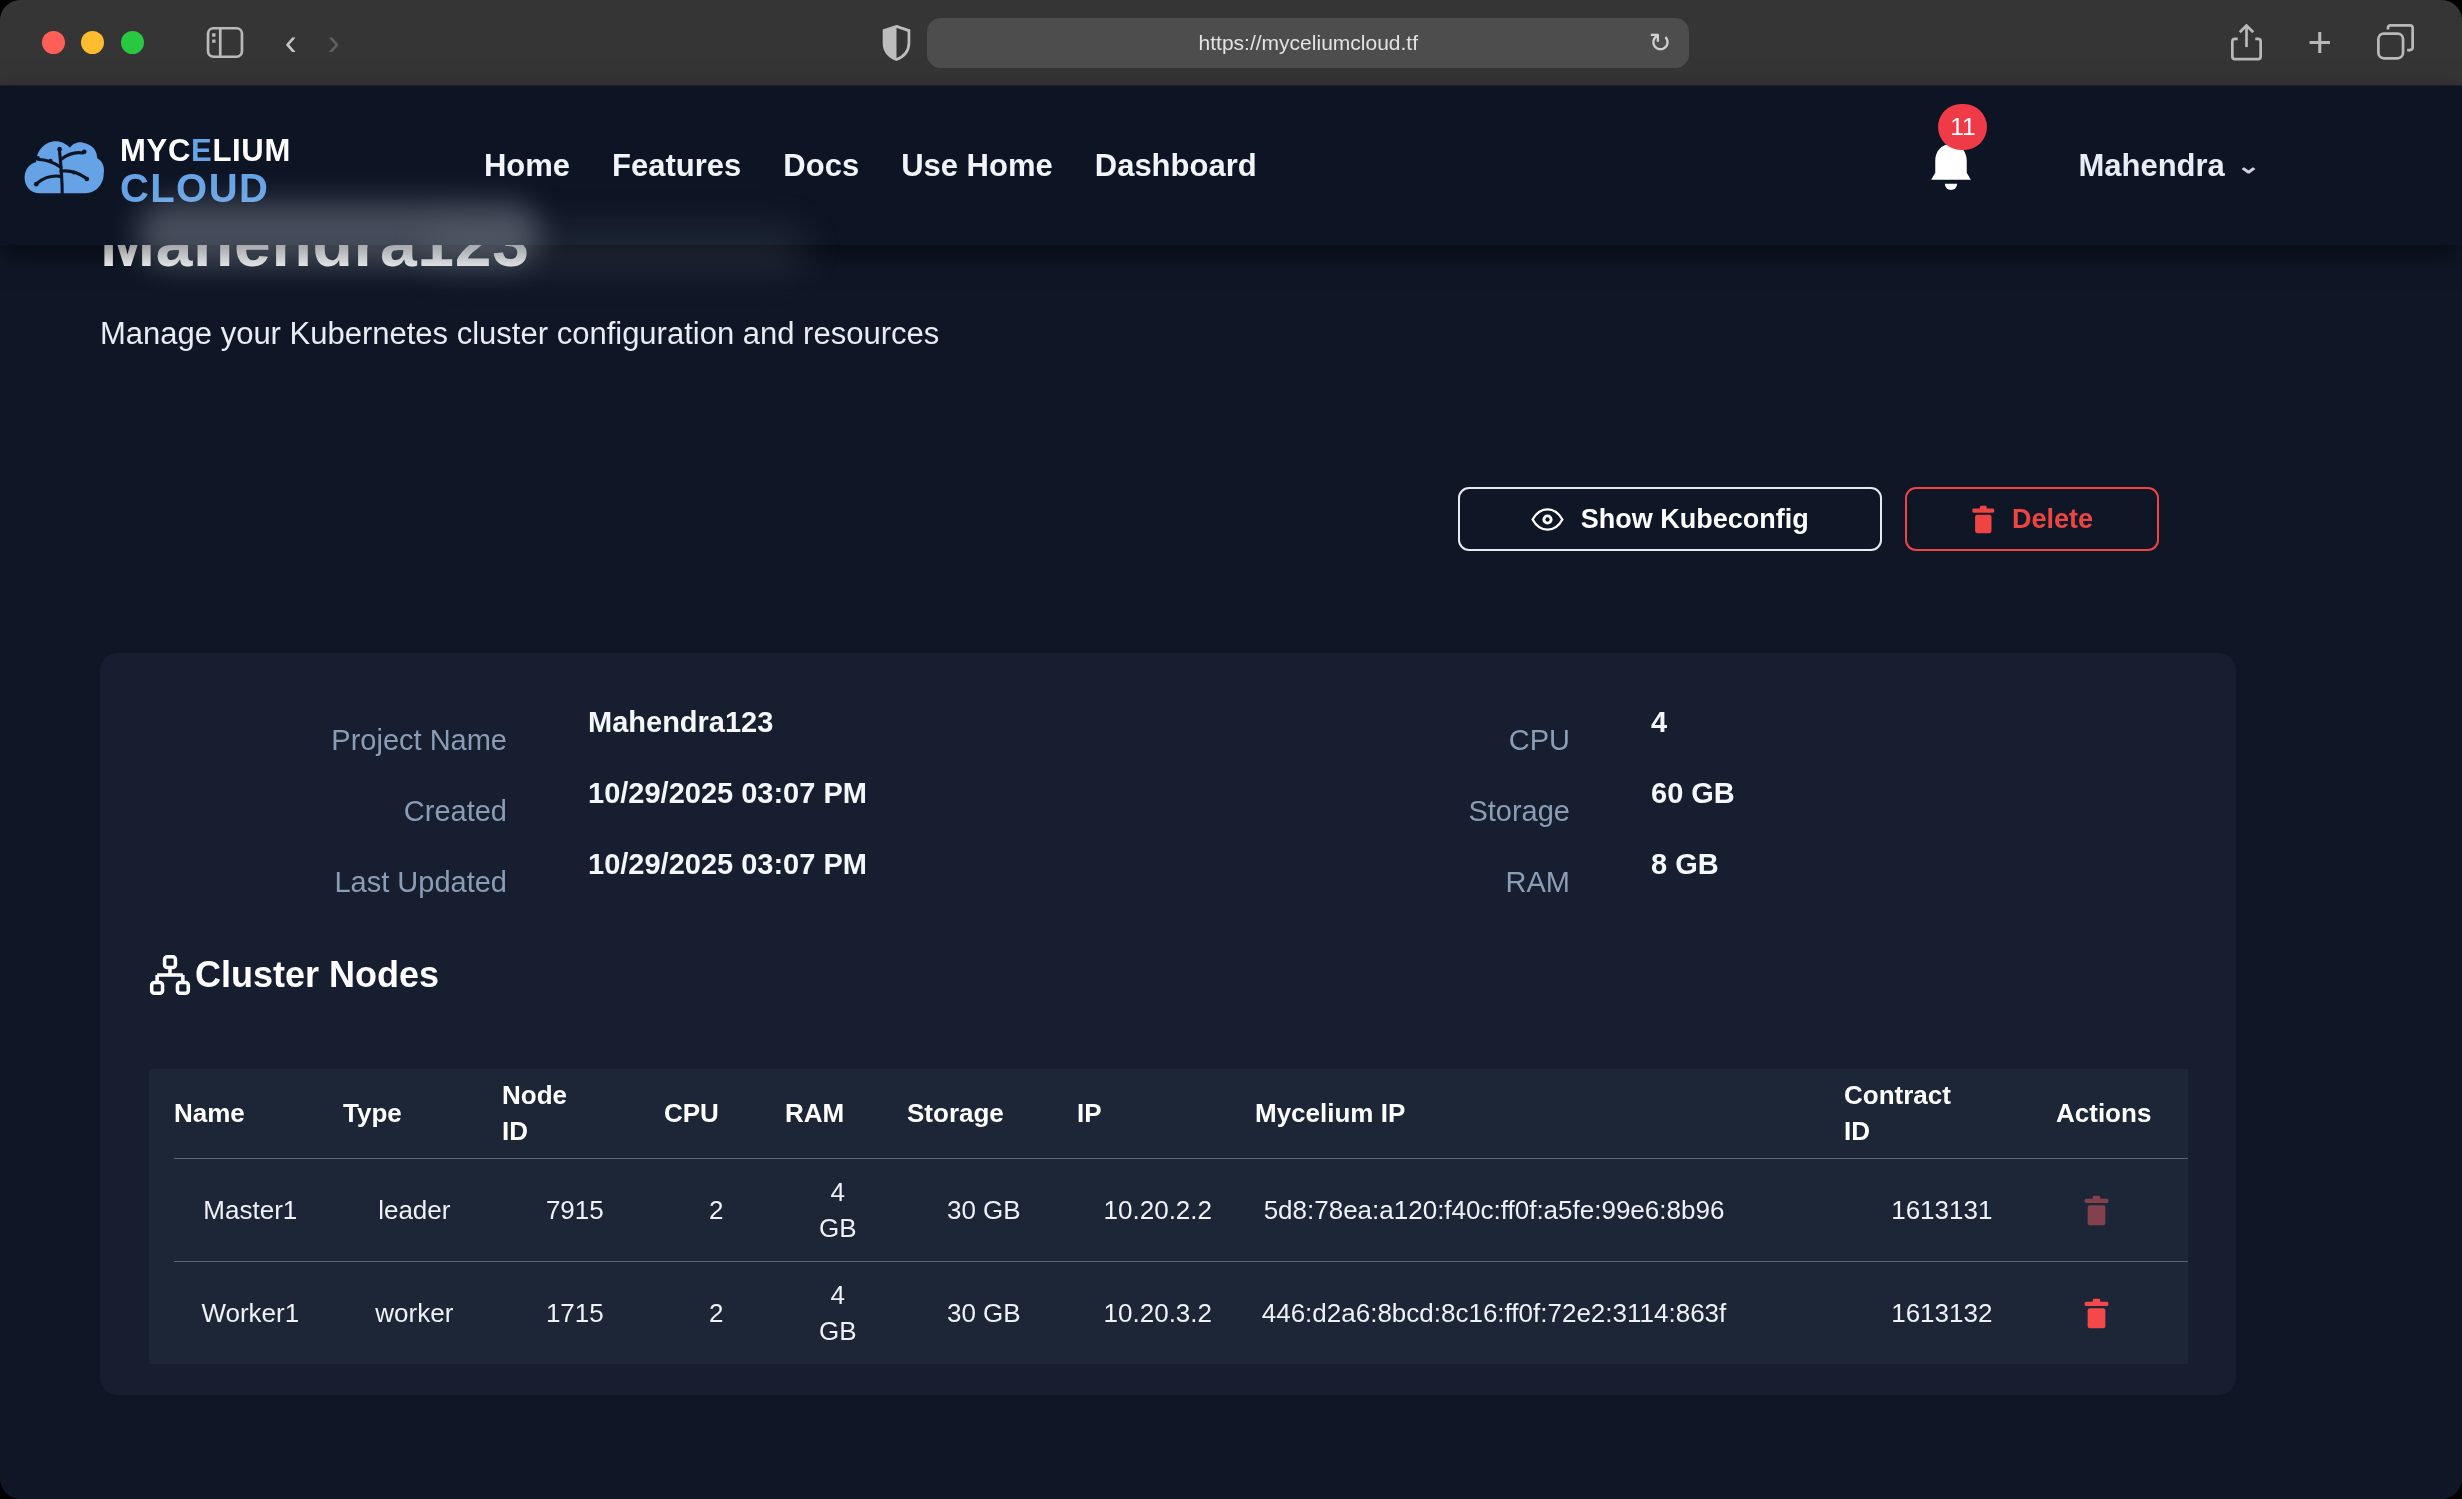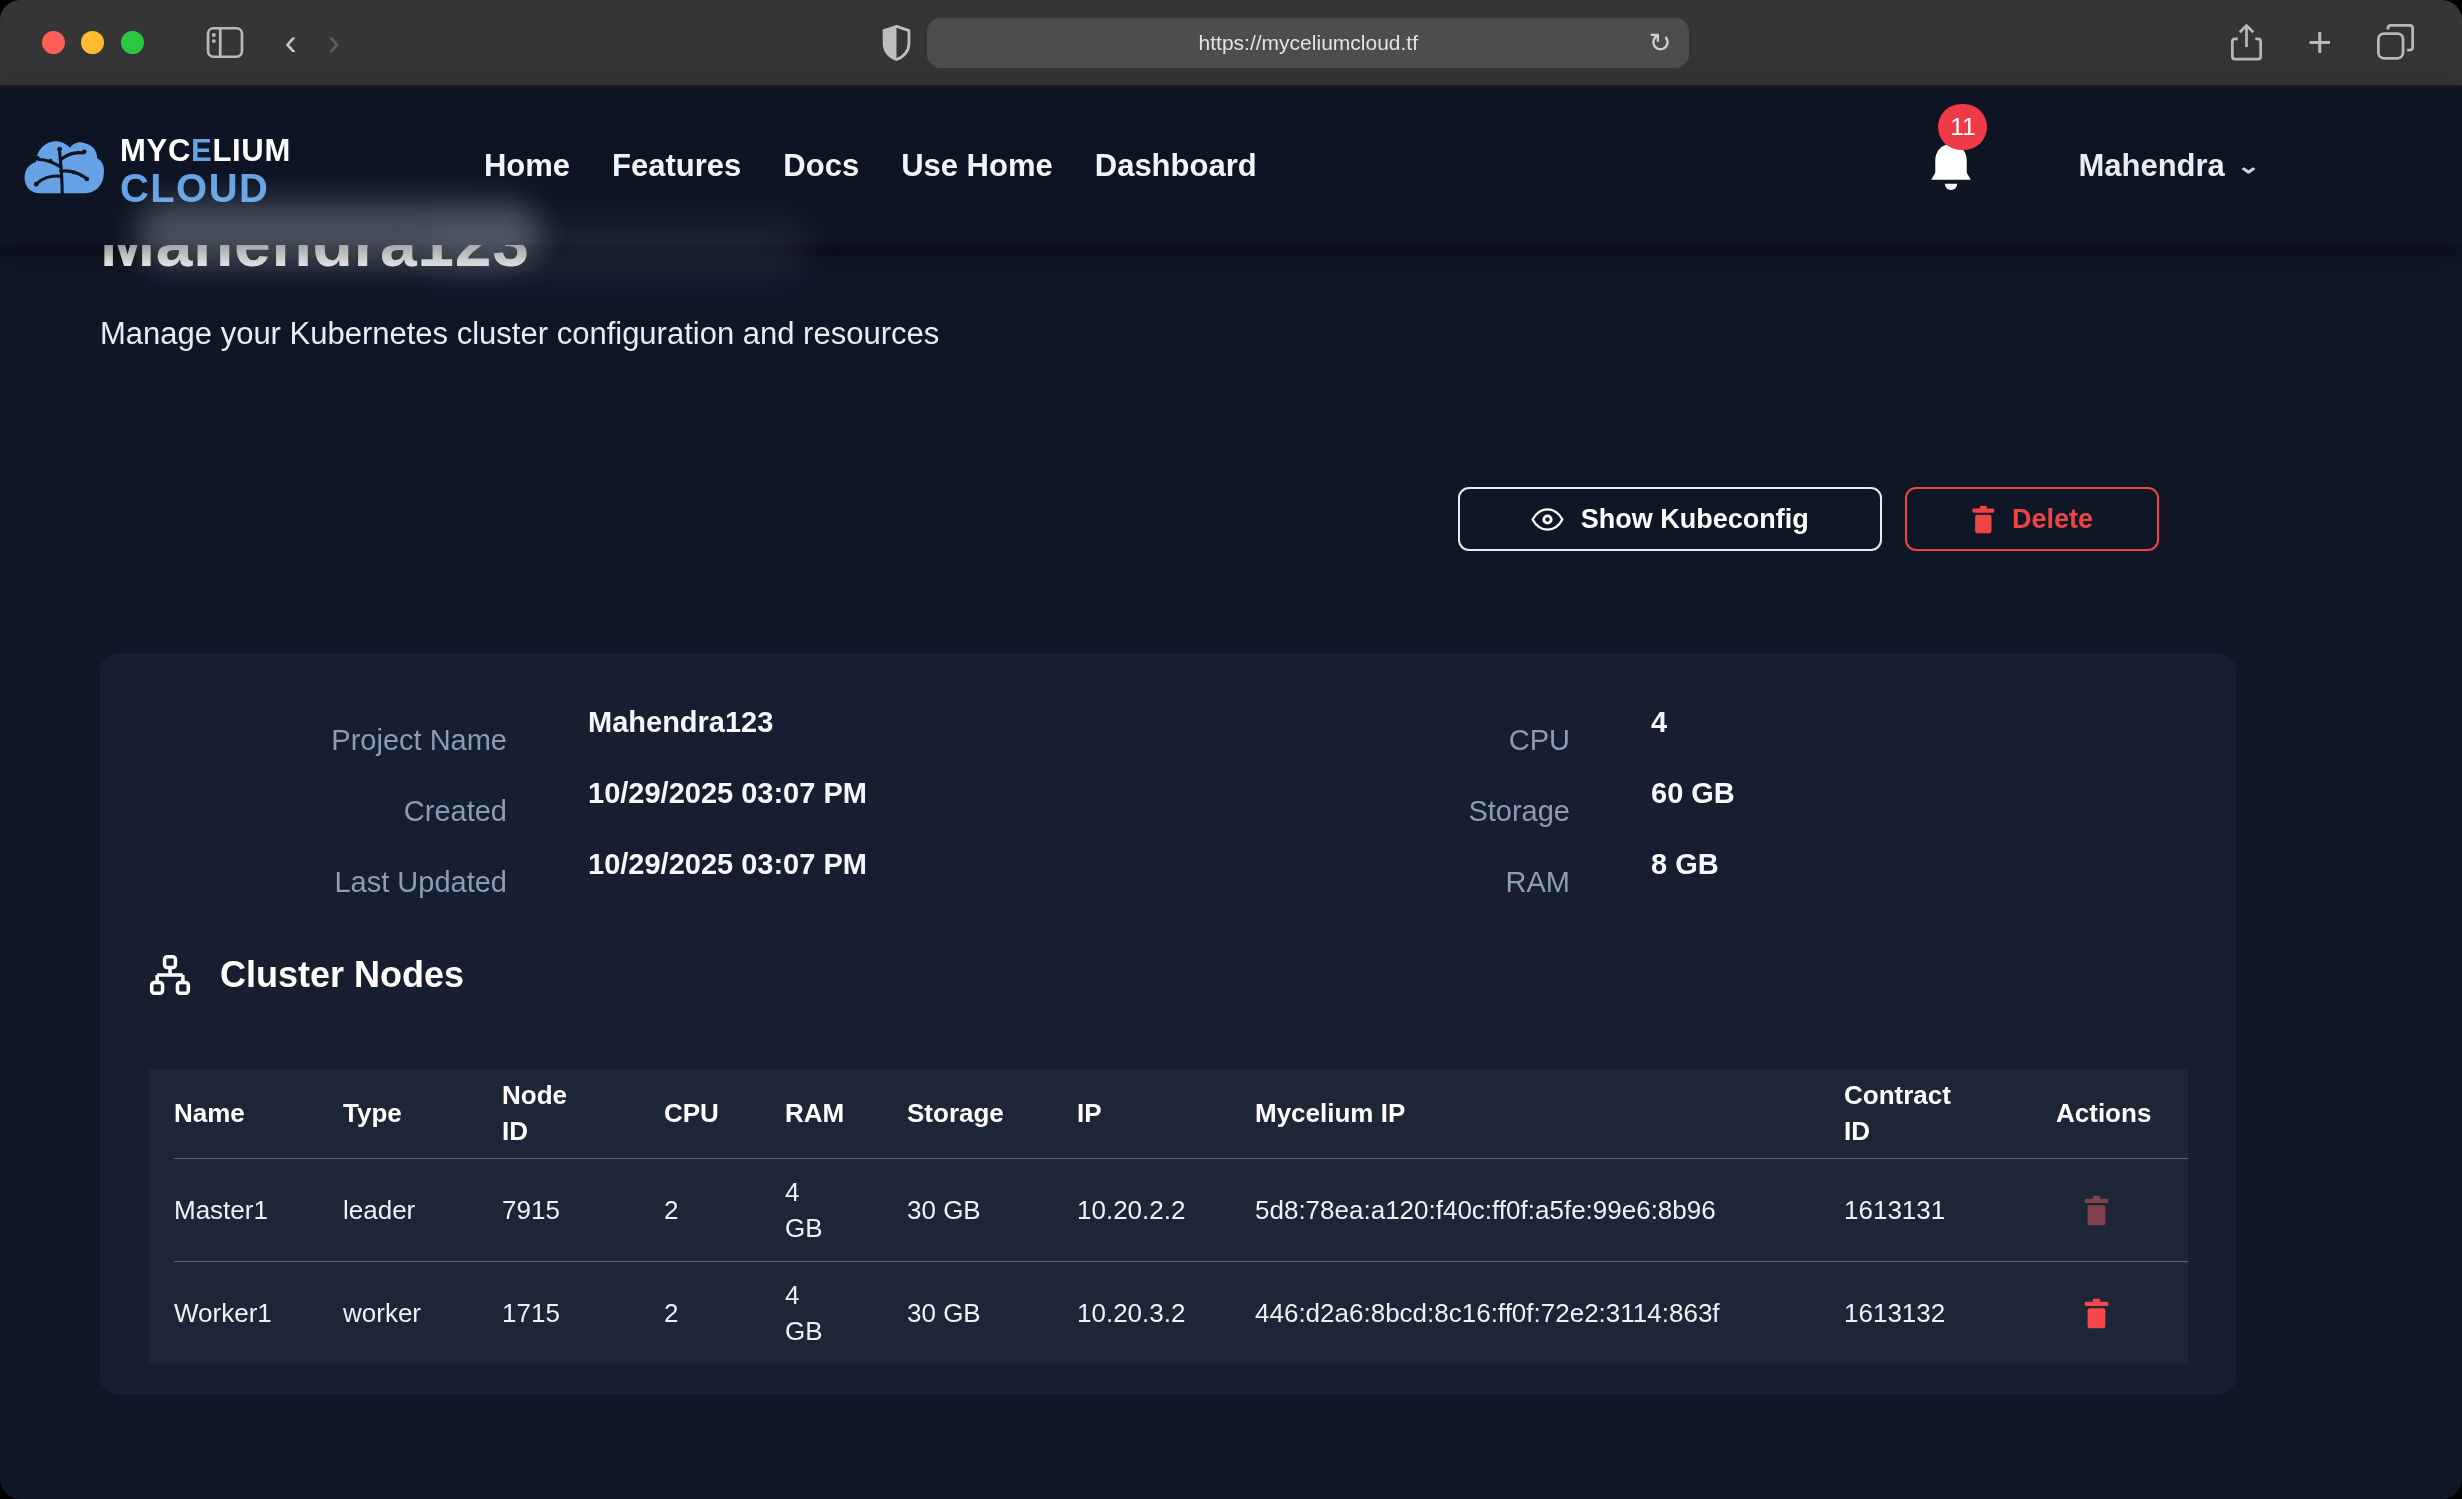--- a/index.html
+++ b/index.html
@@ -52,28 +52,28 @@
 
   
   .card { position:absolute; top:653px; left:100px; width:2136px; height:742px; background:#161e30; border-radius:18px; z-index:5; }
   .info-row { position:absolute; display:flex; align-items:center; height:71px; }
   .info-label { width:383px; text-align:right; color:#8b9db5; font-size:29px; font-weight:500;margin-top:36px; }
   .info-value { margin-left:81px; color:#f4f7fb; font-size:29px; font-weight:600; }
   .col-left { left:24px; }
   .col-right { left:1087px; }
   .r1 { top:34px; } .r2 { top:105px; } .r3 { top:176px; }
 
-  .section-head { position:absolute; top:301px; left:49px; display:flex; align-items:center; gap:29px; }
+  .section-head { position:absolute; top:301px; left:49px; display:flex; align-items:center; gap:4px; }
   .section-title { color:#ffffff; font-size:36px; font-weight:700; }
 
   
   .tbl { position:absolute; top:416px; left:49px; width:2039px; background:#1d2636; padding-left:25px; }
   .t-row { display:grid; grid-template-columns:169px 159px 162px 121px 122px 170px 178px 589px 212px 131px; align-items:center; }
   .t-head { height:89px; }
-  .t-body { height:103px; border-top:1.4px solid #5a6578; }
+  .t-body { height:103px; border-top:1.4px solid #5a6578;text-align:center; }
   .th { color:#ffffff; font-size:26px; font-weight:600; line-height:1.35; padding-right:16.4px; }
   .td { color:#eef2f7; font-size:26px; font-weight:400; line-height:1.4; padding-right:16.4px; }
   .w-node { display:block; max-width:92px; }
   .w-contract { display:block; max-width:126px; }
   .w-ram { display:inline-block; max-width:41px; }
   .w-myc { display:block; max-width:478px; word-break:break-all; }
   .trash-btn { background:none; border:none; cursor:pointer; display:flex; align-items:center; justify-content:flex-start; padding-left:27px; }
   .trash-muted { color:#82414d; }
   .trash-bright { color:#f4484a; }
 

